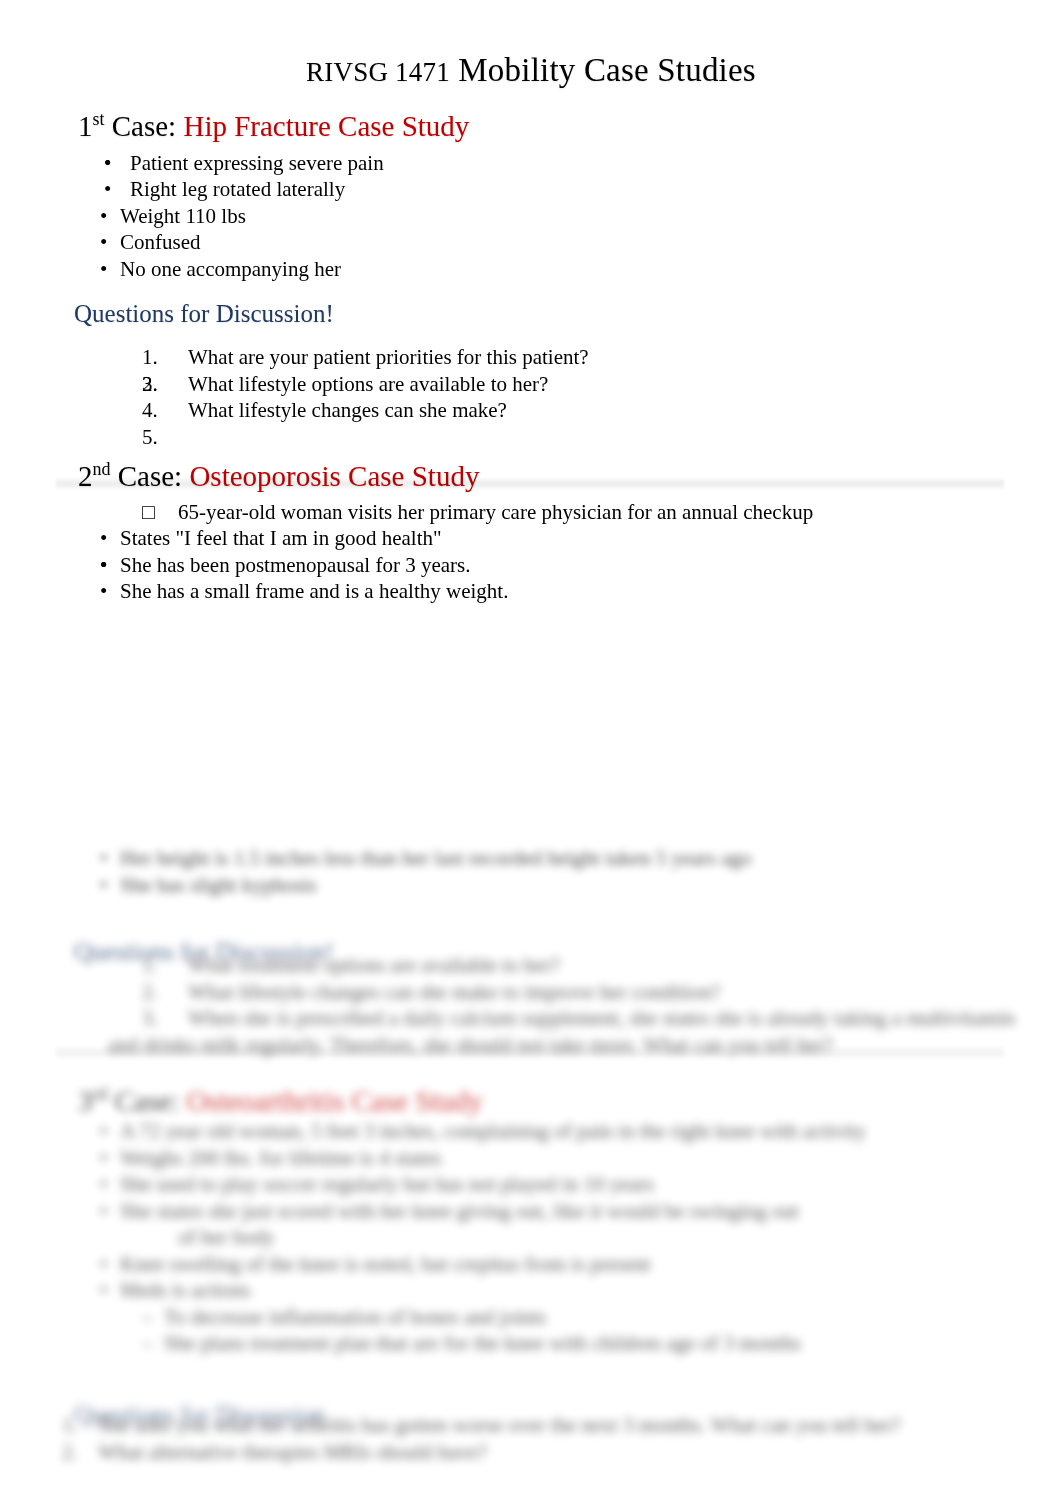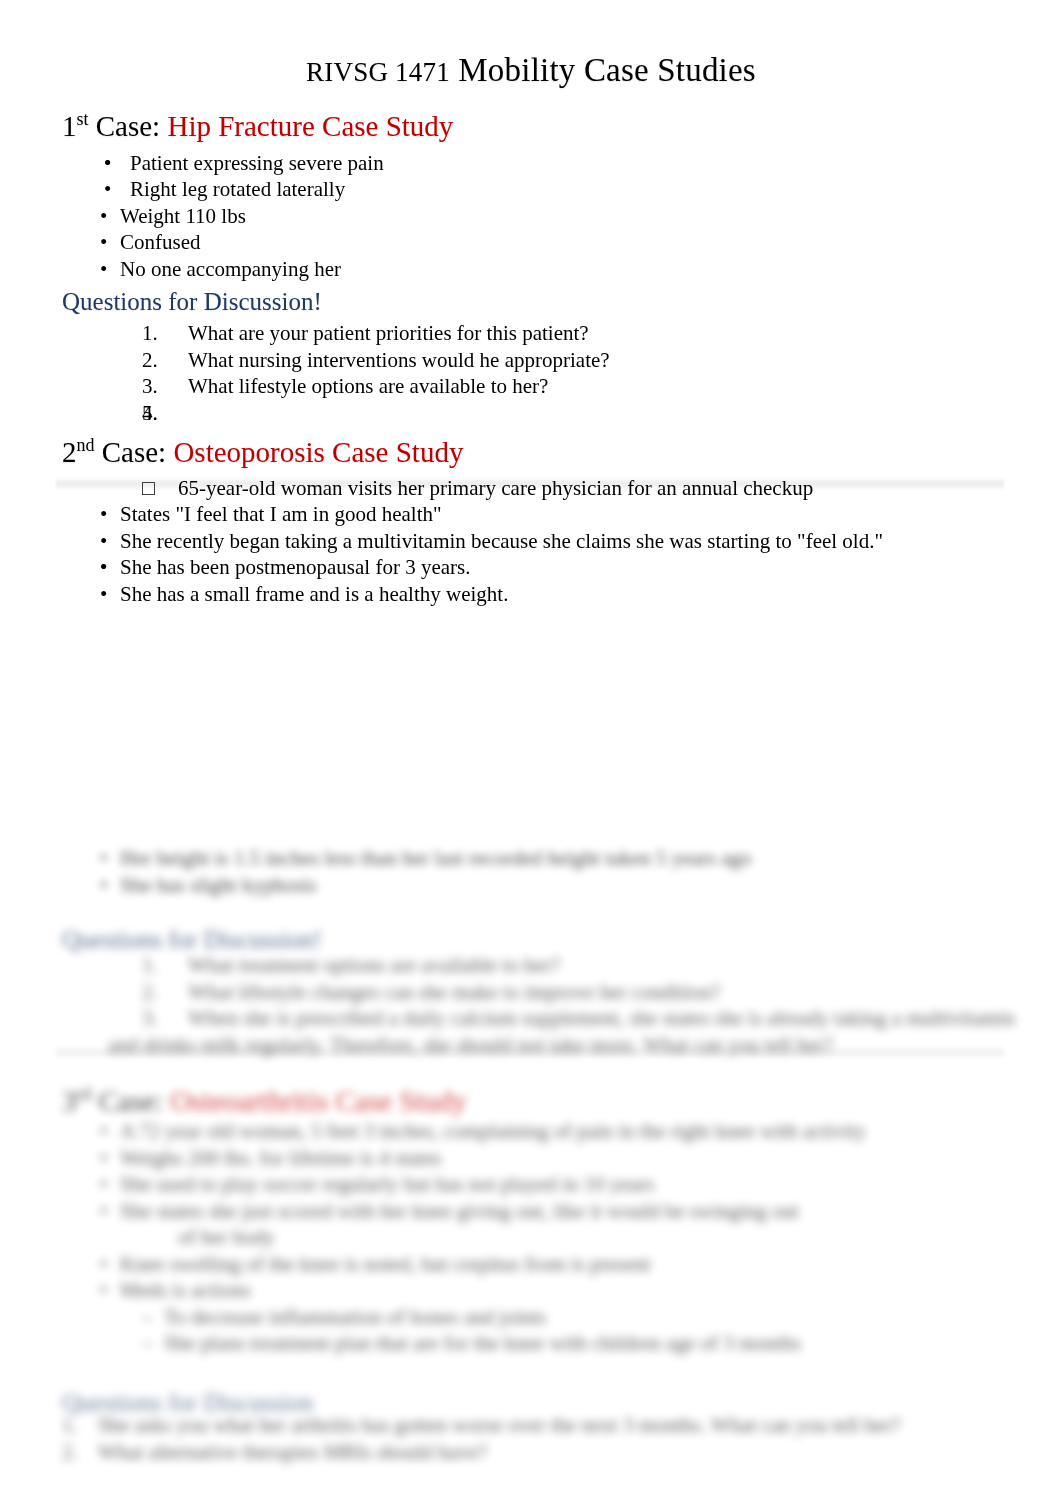--- a/index.html
+++ b/index.html
@@ -39,38 +39,38 @@
   .title-main {
     font-size: 33px;
     letter-spacing: 0.2px;
   }
 
   
   .case-heading {
     font-size: 29px;
     line-height: 1.15;
     margin: 0;
-    padding-left: 62px;
+    padding-left: 78px;
     font-weight: normal;
     white-space: nowrap;
   }
   .case-heading sup {
     font-size: 0.62em;
     vertical-align: super;
     line-height: 0;
   }
   .case-red {
     color: #C00000;
   }
 
   
   .q-heading {
     font-size: 25px;
     color: #1F3864;
-    margin: 0;
+    margin: 12px;
     padding-left: 62px;
     font-weight: normal;
     line-height: 1.2;
     white-space: nowrap;
   }
 
   
   ul.bullets, ol.numbers {
     margin: 0;
     padding: 0;
@@ -158,40 +158,40 @@
   </ul>
 
   <div style="height:5px"></div>
 
   <div class="q-heading soft-halo">Questions for Discussion!</div>
 
   <div style="height:3px"></div>
 
   <ol class="numbers">
     <li><span class="num-mark">1.</span><span>What are your patient priorities for this patient?</span></li>
-    <li><span class="num-mark">2.</span><span>What nursing interventions would he appropriate?</span></li>
+    <li><span class="num-mark">2.</span></li>
     <li><span class="num-mark">3.</span><span>What lifestyle options are available to her?</span></li>
-    <li><span class="num-mark">4.</span></li>
+    <li><span class="num-mark">4.</span><span>What lifestyle changes can she make?</span></li>
     <li><span class="num-mark">5.</span></li>
   </ol>
 
   <div class="divider-band" style="top:477px"></div>
 
   <div style="height:36px"></div>
 
   <div class="case-heading soft-halo">
     <span>2</span><sup>nd</sup><span> Case: </span><span class="case-red">Osteoporosis Case Study</span>
   </div>
 
   <div style="height:6px"></div>
 
   <ul class="bullets">
     <li style="margin-left:142px; padding-left:36px;"><span class="bullet-mark">□</span><span>65-year-old woman visits her primary care physician for an annual checkup</span></li>
     <li class="indent-c"><span class="bullet-mark">•</span><span>States "I feel that I am in good health"</span></li>
-    <li class="indent-c"><span class="bullet-mark">•</span><span>She recently began taking a multivitamin because she claims she was starting to "feel old."</span></li>
+    <li class="indent-c"><span class="bullet-mark">•</span></li>
     <li class="indent-c"><span class="bullet-mark">•</span></li>
     <li class="indent-c"><span class="bullet-mark">•</span><span>She has been postmenopausal for 3 years.</span></li>
     <li class="indent-c"><span class="bullet-mark">•</span><span>She has a small frame and is a healthy weight.</span></li>
   </ul>
 
   <ul class="bullets blur-4 abs" style="top:845px;">
     <li class="indent-c"><span class="bullet-mark">•</span><span>Her height is 1.5 inches less than her last recorded height taken 5 years ago</span></li>
     <li class="indent-c"><span class="bullet-mark">•</span><span>She has slight kyphosis</span></li>
   </ul>
 

